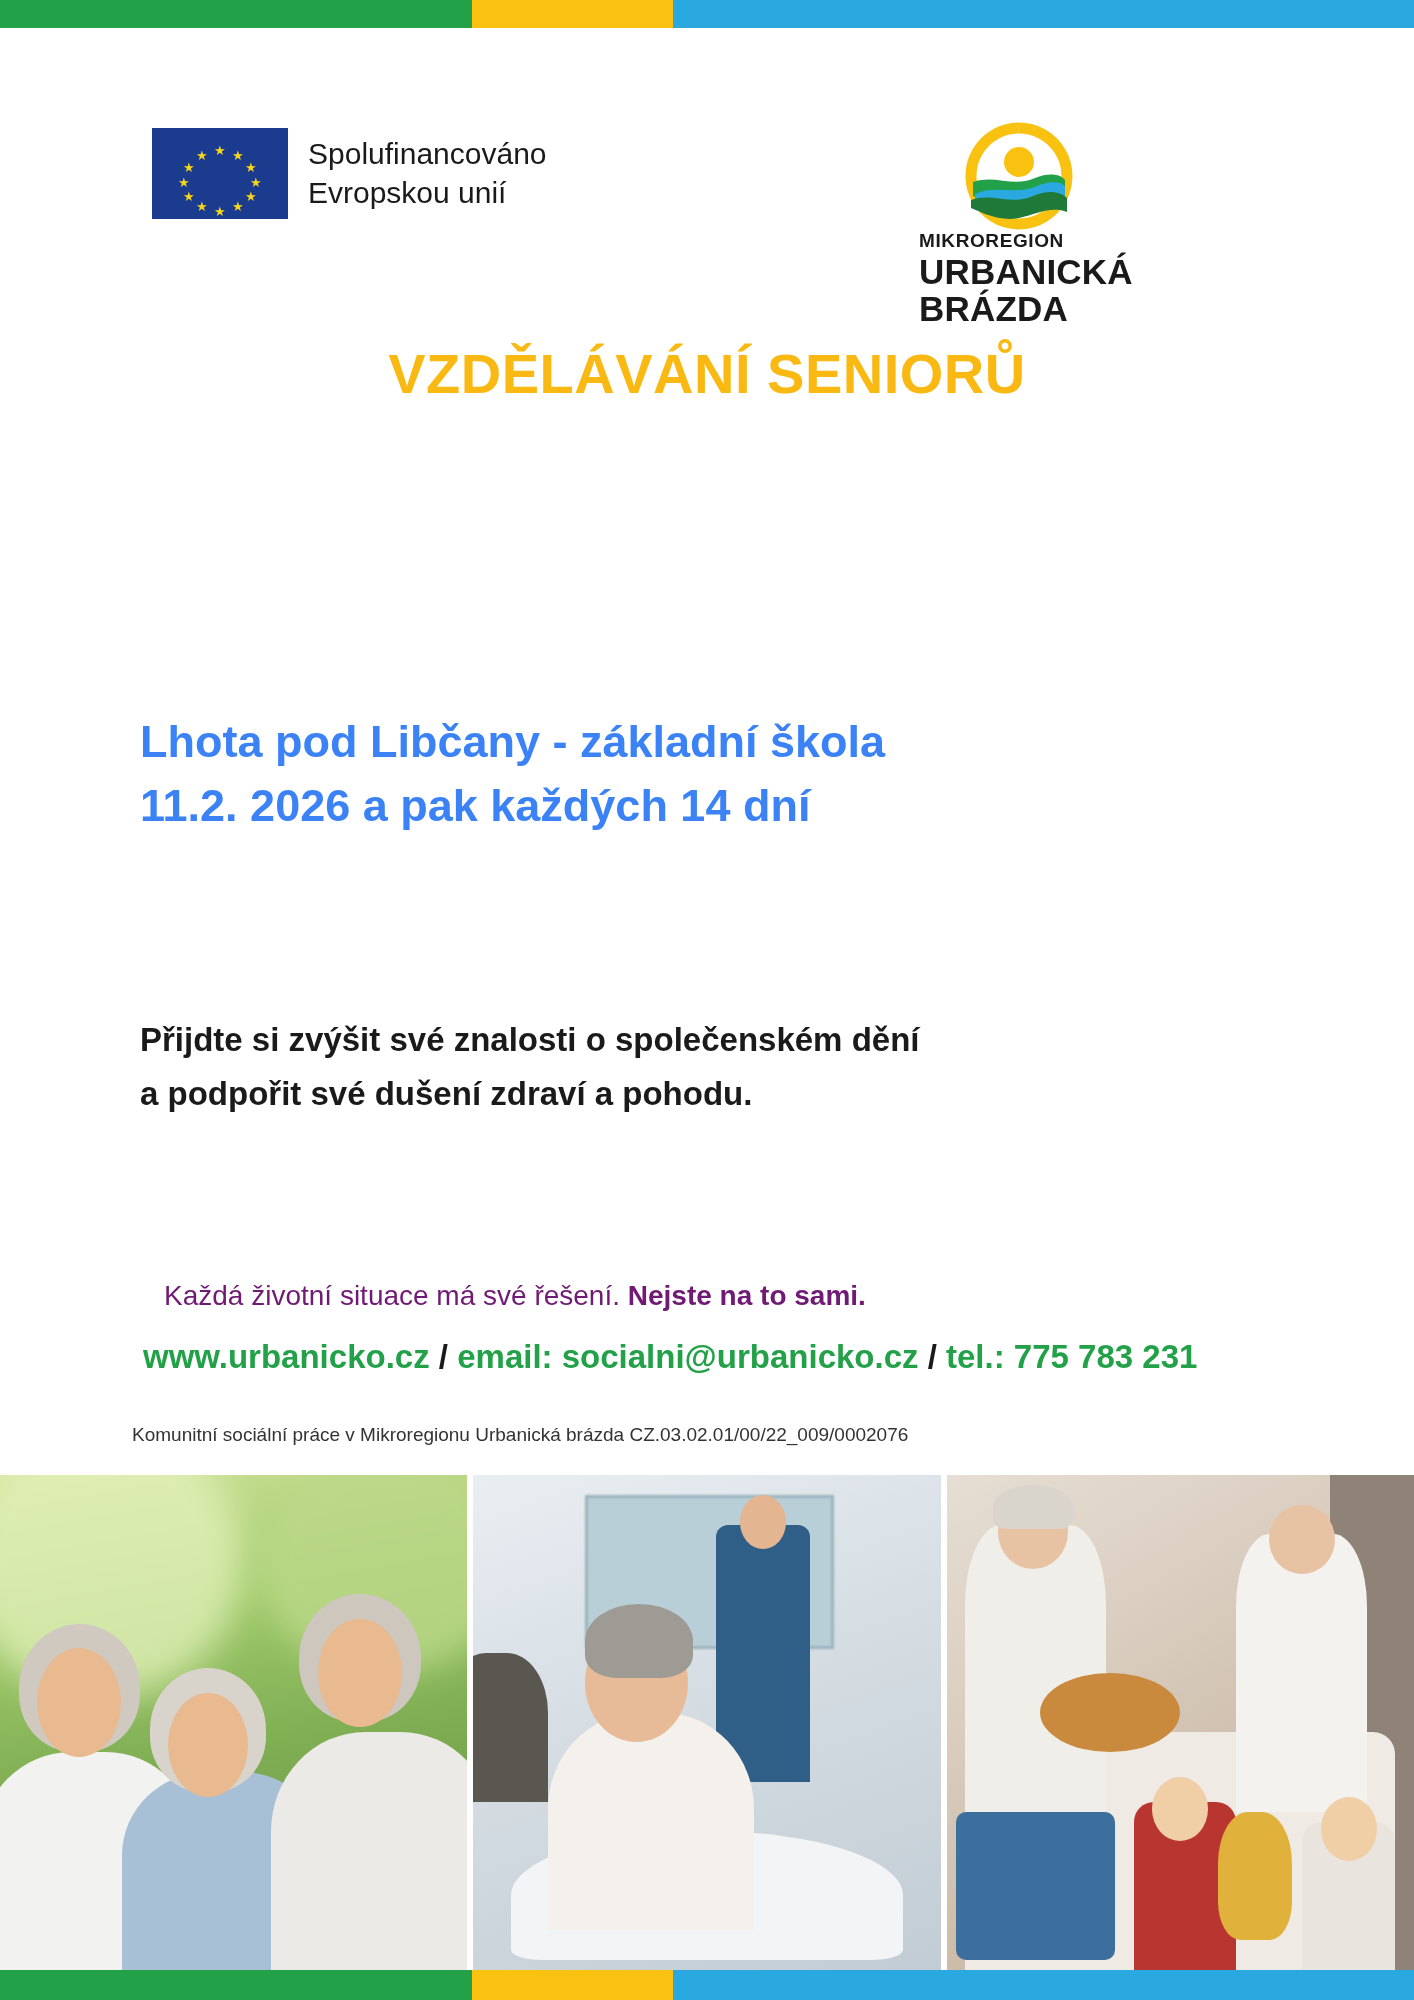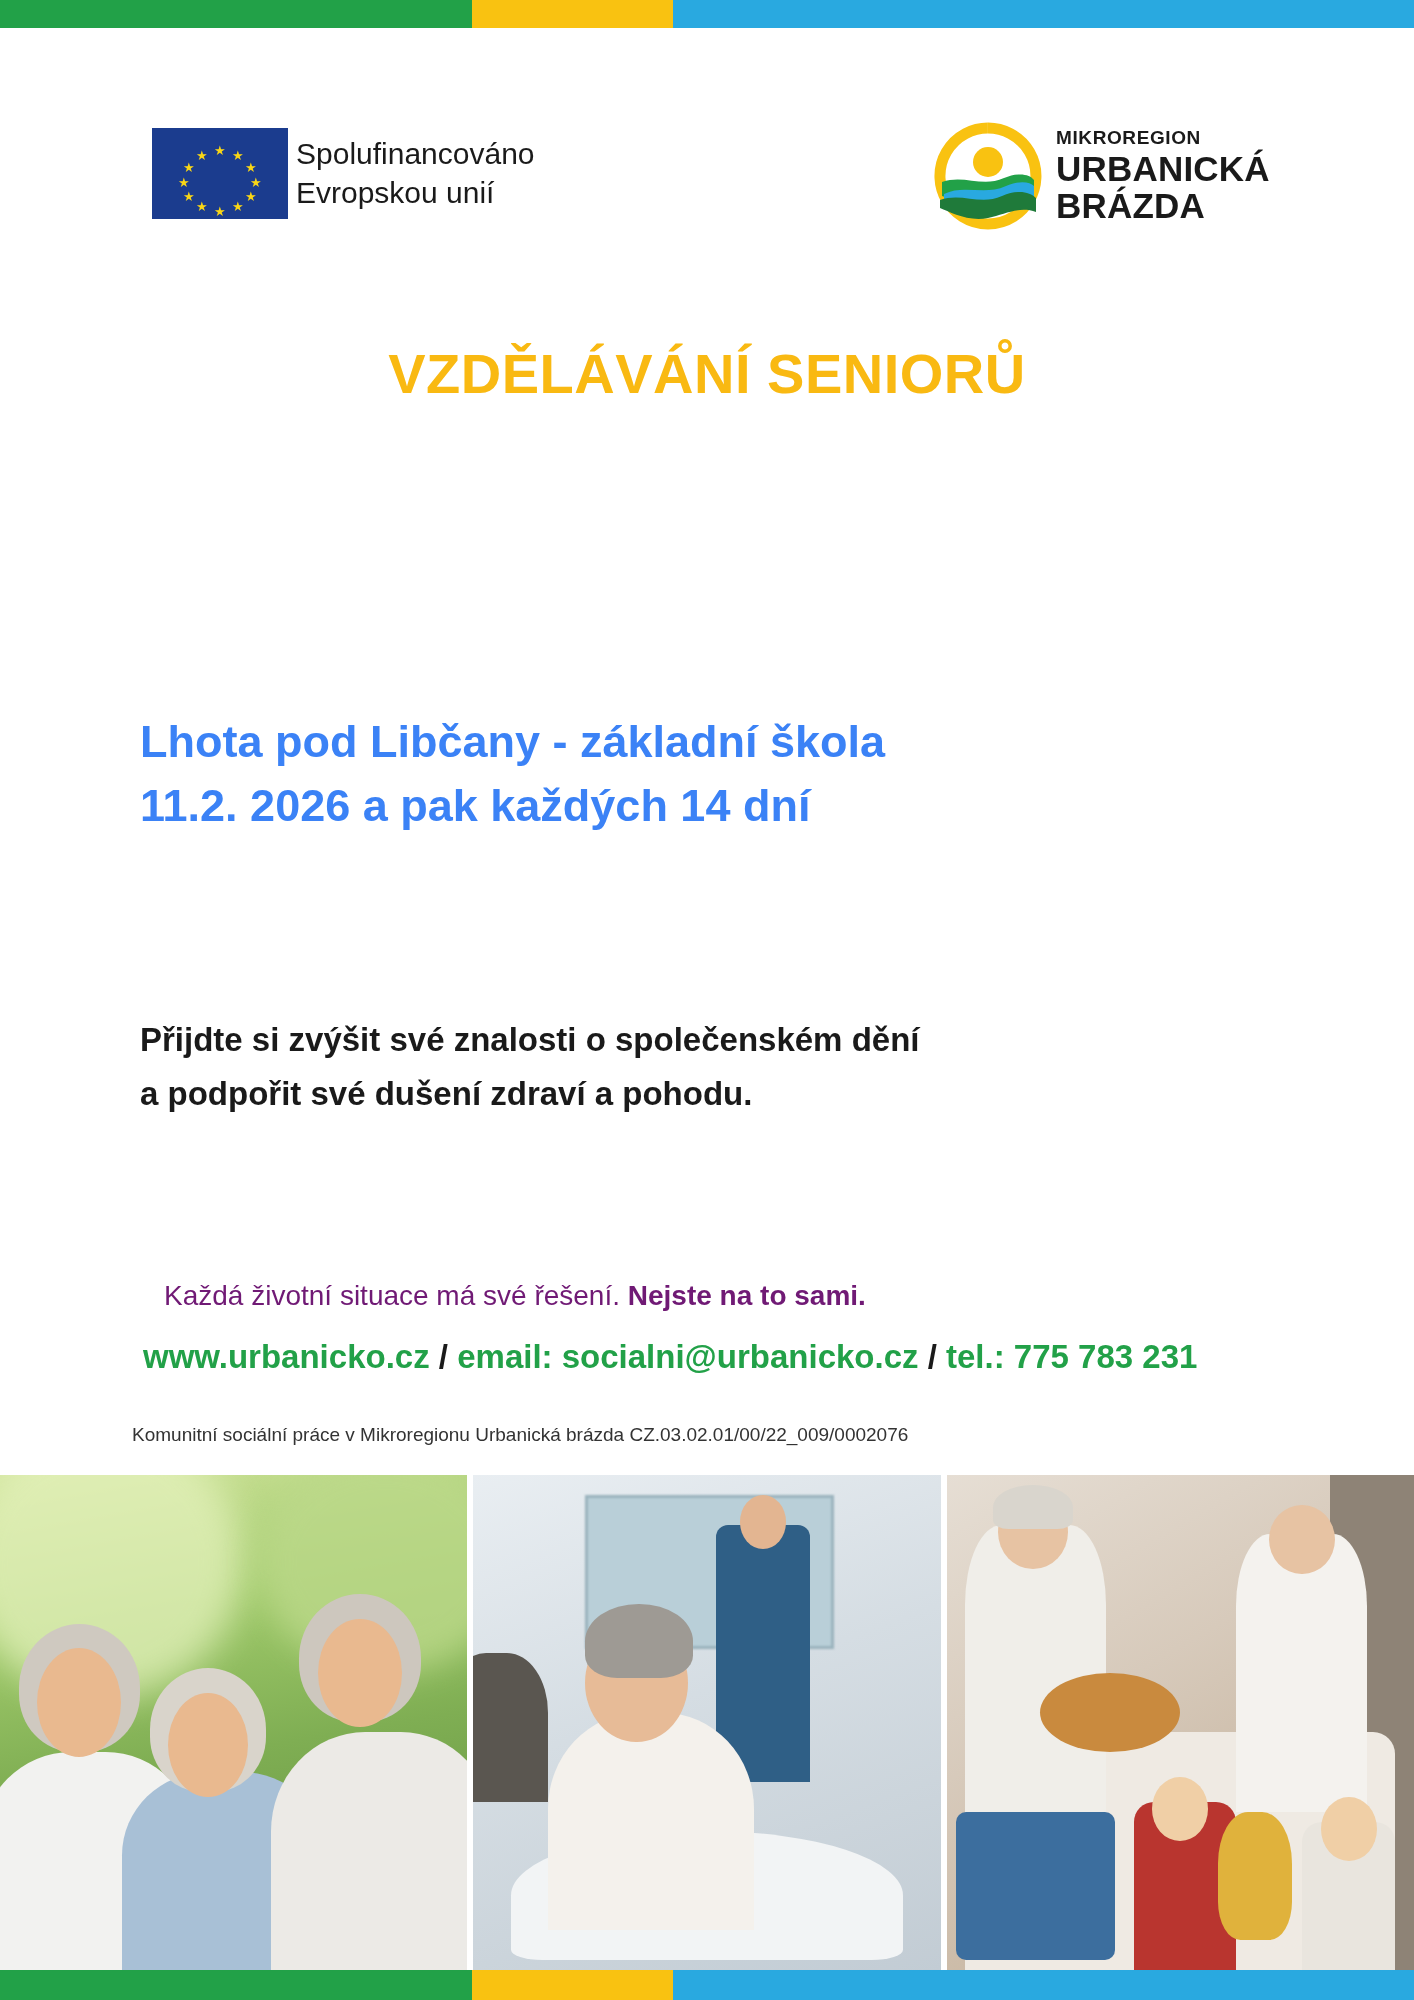--- a/index.html
+++ b/index.html
@@ -49,33 +49,34 @@
     position: relative;
     flex: 0 0 auto;
   }
   .eu-star {
     position: absolute;
     color: #f9d616;
     font-size: 13px;
     line-height: 13px;
   }
   .eu-text {
-    margin-left: 8px;
+    margin-left: 20px;
     font-size: 30px;
     line-height: 1.28;
     color: #1a1a1a;
     font-weight: 400;
   }
 
   .mr-logo {
     position: absolute;
-    left: 934px;
+    left: 905px;
     top: 4px;
     display: flex;
     align-items: center;
+    flex-direction: column;
   }
   .mr-mark {
     width: 108px;
     height: 108px;
     position: relative;
     flex: 0 0 auto;
   }
   .mr-text {
     margin-left: 14px;
   }

